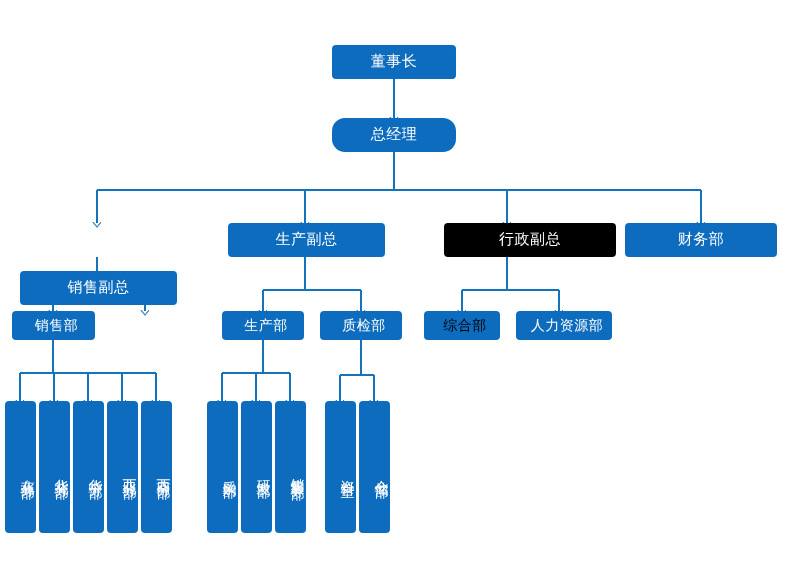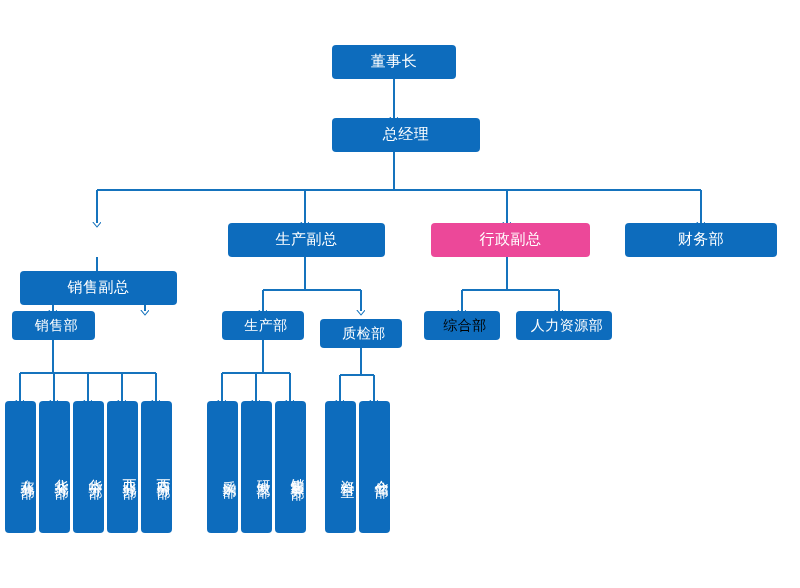--- a/index.html
+++ b/index.html
@@ -111,30 +111,30 @@
       <path d="M 361 340 L 361 375"></path>
       <path d="M 340 375 L 374 375"></path>
       <path d="M 340 375 L 340 401" marker-end="url(#arrow)"></path>
       <path d="M 374 375 L 374 401" marker-end="url(#arrow)"></path>
 
     </g>
   </svg>
 
   <div class="node" style="left: 332px; top: 45px; width: 124px; height: 34px; background: rgb(13, 108, 189); color: rgb(255, 255, 255);">董事长</div>
 
-  <div class="node" style="left: 332px; top: 118px; width: 148px; height: 34px; background: rgb(13, 108, 189); color: rgb(255, 255, 255);">总经理</div>
+  <div class="node" style="left: 332px; top: 118px; width: 124px; height: 34px; background: rgb(13, 108, 189); color: rgb(255, 255, 255); border-radius: 13px;">总经理</div>
 
   <div class="node" style="left: 20px; top: 223px; width: 157px; height: 34px; background: rgb(13, 108, 189); color: rgb(255, 255, 255); margin-top: 48px;">销售副总</div>
   <div class="node" style="left: 228px; top: 223px; width: 157px; height: 34px; background: rgb(13, 108, 189); color: #ffffff;">生产副总</div>
-  <div class="node" style="left: 431px; top: 223px; width: 159px; height: 34px; background: #ec4899; color: rgb(255, 255, 255);">行政副总</div>
+  <div class="node" style="left: 444px; top: 223px; width: 172px; height: 34px; background: #000000; color: rgb(255, 255, 255);">行政副总</div>
   <div class="node" style="left: 625px; top: 223px; width: 152px; height: 34px; background: rgb(13, 108, 189); color: rgb(255, 255, 255);">财务部</div>
 
   <div class="node small" style="left: 12px; top: 311px; width: 83px; height: 29px; background: rgb(13, 108, 189); color: rgb(255, 255, 255);">销售部</div>
   <div class="node small" style="left: 222px; top: 311px; width: 82px; height: 29px; background: rgb(13, 108, 189); color: rgb(255, 255, 255);">生产部</div>
-  <div class="node small" style="left: 320px; top: 311px; width: 82px; height: 29px; background: rgb(13, 108, 189); color: rgb(255, 255, 255); margin-top: 8px;">质检部</div>
+  <div class="node small" style="left: 320px; top: 311px; width: 82px; height: 29px; background: rgb(13, 108, 189); color: rgb(255, 255, 255);">质检部</div>
   <div class="node small" style="left: 424px; top: 311px; width: 76px; height: 29px; background: rgb(13, 108, 189); color: #000000;">综合部</div>
   <div class="node small" style="left: 516px; top: 311px; width: 96px; height: 29px; background: rgb(13, 108, 189); color: rgb(255, 255, 255);">人力资源部</div>
 
   <div class="node vertical" style="left: 5px; top: 401px; width: 31px; height: 132px; background: rgb(13, 108, 189); color: rgb(255, 255, 255);">东北分部</div>
   <div class="node vertical" style="left: 39px; top: 401px; width: 31px; height: 132px; background: rgb(13, 108, 189); color: rgb(255, 255, 255);">华北分部</div>
   <div class="node vertical" style="left: 73px; top: 401px; width: 31px; height: 132px; background: rgb(13, 108, 189); color: rgb(255, 255, 255);">华中分部</div>
   <div class="node vertical" style="left: 107px; top: 401px; width: 31px; height: 132px; background: rgb(13, 108, 189); color: rgb(255, 255, 255);">西北分部</div>
   <div class="node vertical" style="left: 141px; top: 401px; width: 31px; height: 132px; background: rgb(13, 108, 189); color: rgb(255, 255, 255);">西南分部</div>
   <div class="node vertical" style="left: 207px; top: 401px; width: 31px; height: 132px; background: rgb(13, 108, 189); color: rgb(255, 255, 255);">采购部</div>
   <div class="node vertical" style="left: 241px; top: 401px; width: 31px; height: 132px; background: rgb(13, 108, 189); color: rgb(255, 255, 255);">研发部</div>

